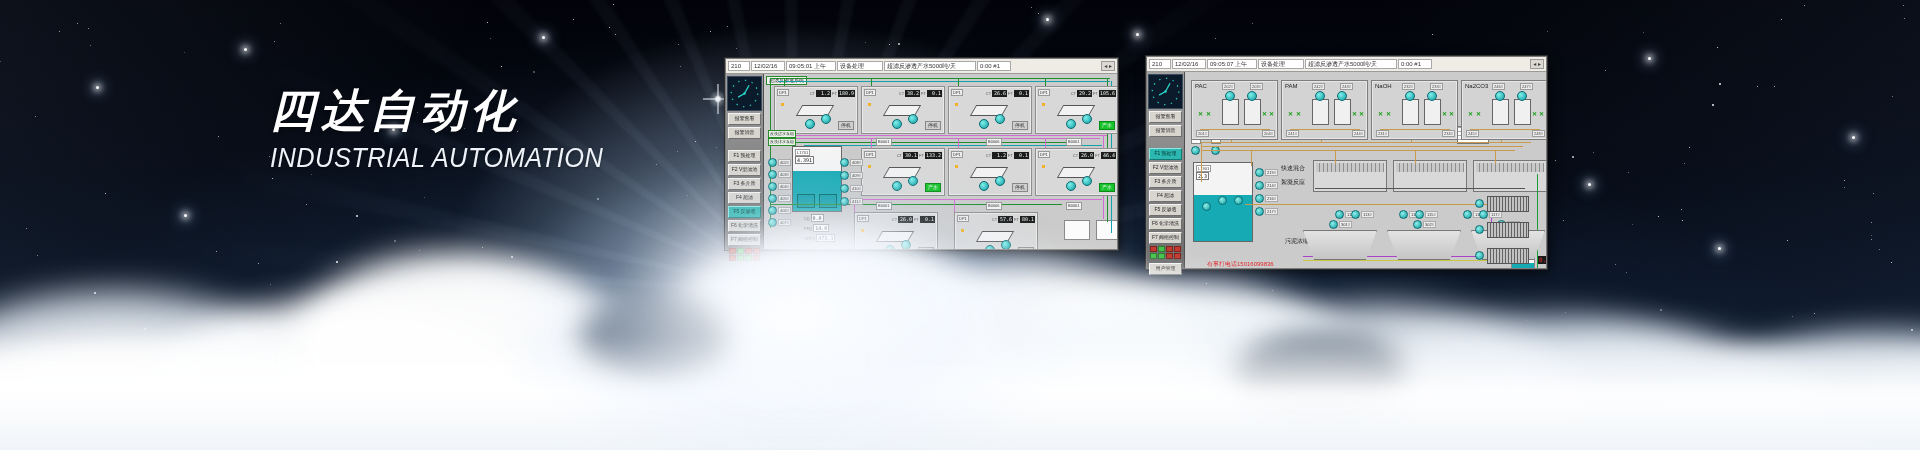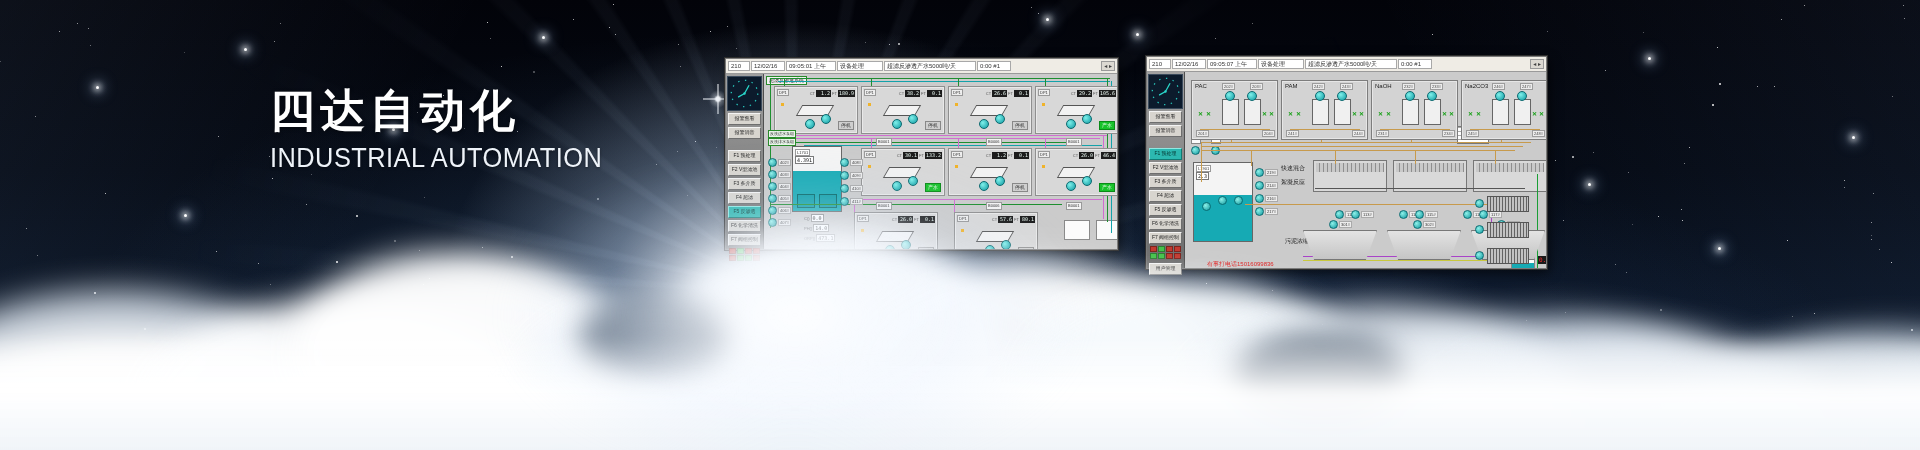--- a/index.html
+++ b/index.html
@@ -35,21 +35,21 @@
     box-shadow:0 -10px 42px rgba(130,190,255,.45), inset 0 5px 16px rgba(175,215,255,.65);}
 
   
   .cb{position:absolute;border-radius:50%;filter:blur(16px);}
   .cbd{position:absolute;border-radius:50%;filter:blur(14px);}
   .cloudbase{position:absolute;left:-20px;right:-20px;top:336px;bottom:-40px;filter:blur(6px);
     background:linear-gradient(180deg, rgba(255,255,255,0), rgba(255,255,255,.96) 38%, #e6edf4 100%);}
   .cloudglow{position:absolute;filter:blur(12px);}
 
   
-  #hero{position:absolute;left:270px;top:86px;color:#fff;}
+  #hero{position:absolute;left:270px;top:86px;color:#fff;font-style:italic;}
   #hero .cn{font-size:45px;letter-spacing:5px;font-weight:600;line-height:1.1;
     text-shadow:0 1px 4px rgba(0,0,0,.45);}
   #hero .en{font-size:27px;letter-spacing:.5px;margin-top:7px;color:#eef3f9;font-weight:500;
     transform:scaleX(.94);transform-origin:left;text-shadow:0 1px 3px rgba(0,0,0,.4);}
 
   
   .swin{position:absolute;background:#d6d6d6;border:1px solid #7a7a7a;display:flex;flex-direction:column;
     box-shadow:0 0 0 1px #2e2e2e, 3px 4px 10px rgba(0,0,0,.55);}
   .titlebar{height:12px;background:#efece5;border-bottom:1px solid #9a9a9a;display:flex;
     align-items:center;gap:1px;padding:1px 2px;flex:0 0 auto;}

